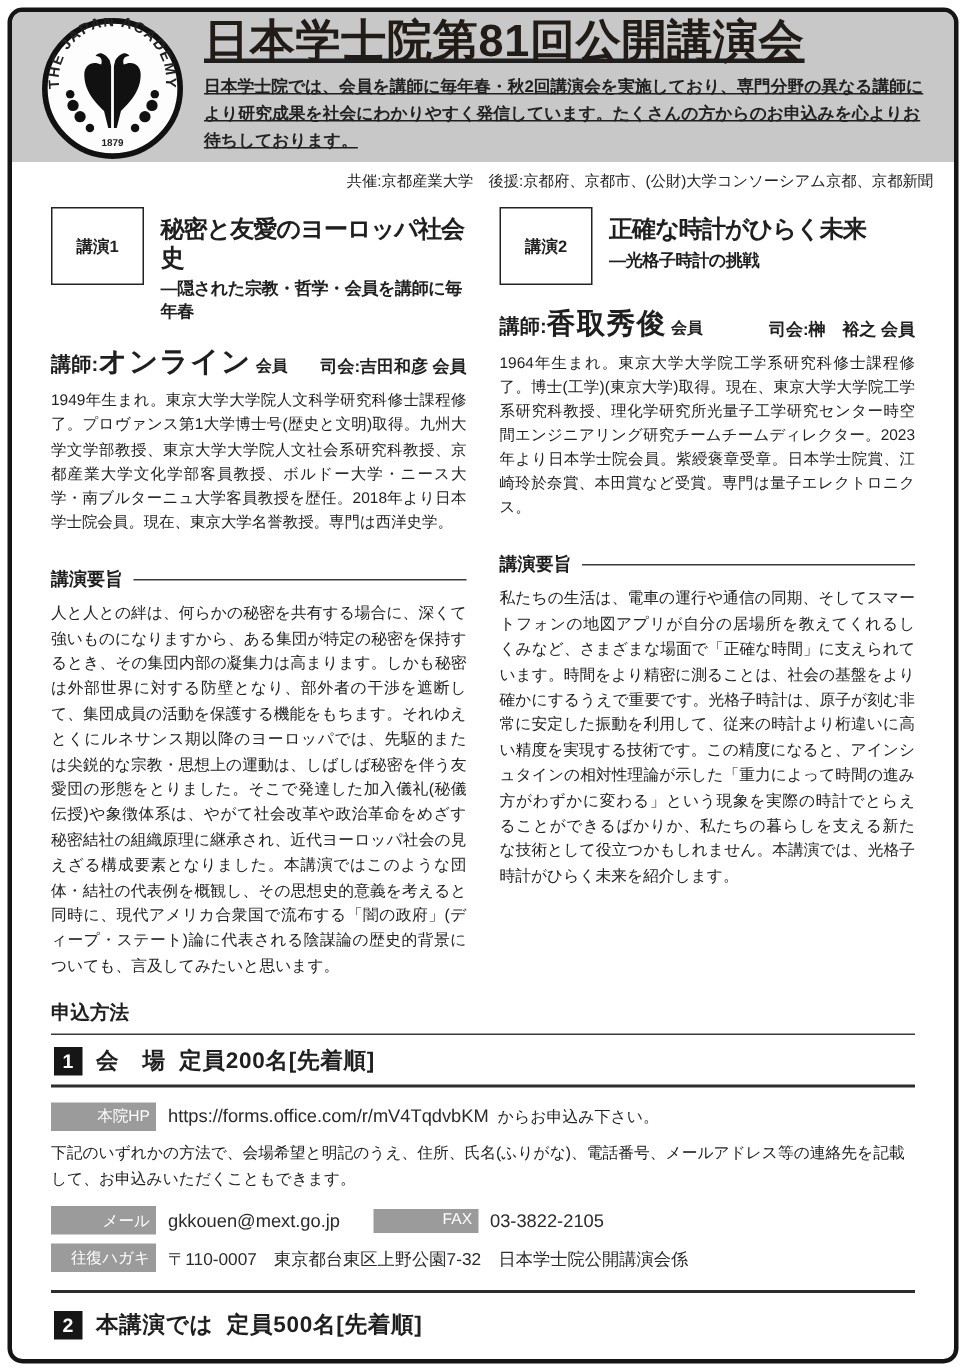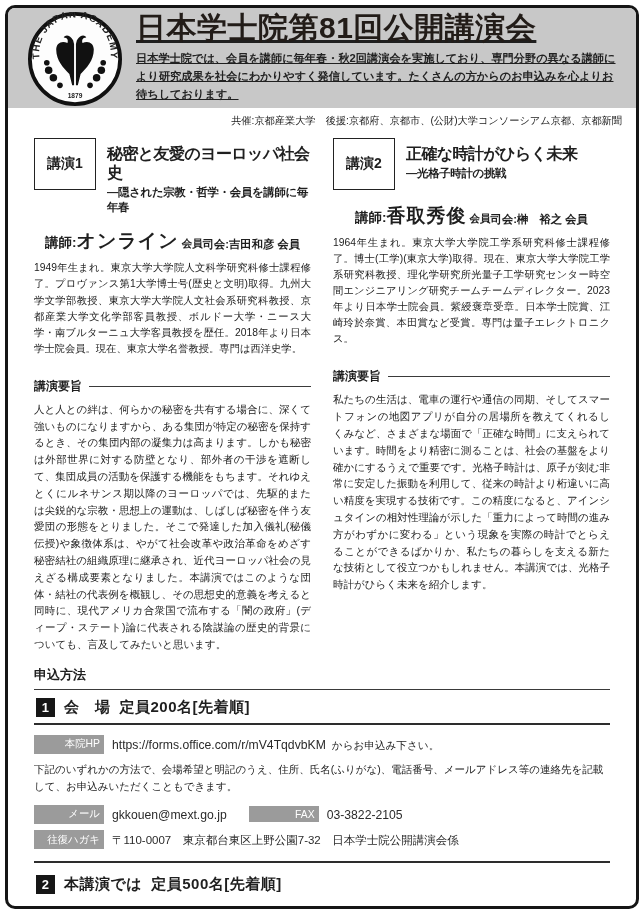--- a/index.html
+++ b/index.html
@@ -16,24 +16,24 @@
   .logo{flex:none;width:94px;height:94px;margin-top:2px;}
   .head-text{margin-left:14px;flex:1;text-decoration:underline;}
   .main-title{font-size:30px;font-weight:bold;color:#221c18;letter-spacing:.5px;line-height:1.05;}
   .head-desc{margin-top:7px;font-size:11.2px;line-height:1.6;color:#222;font-weight:bold;}
   .credits{text-align:right;font-size:10.2px;color:#222;padding:6px 14px 0 0;}
   
   .columns{display:flex;gap:22px;padding:10px 26px 0 26px;}
   .col{flex:1;min-width:0;}
   .lec-head{display:flex;gap:11px;}
   .badge{flex:none;width:60px;height:50px;border:1.5px solid #222;display:flex;align-items:center;justify-content:center;
-    font-size:14px;font-weight:bold;text-align:right;}
+    font-size:11px;font-weight:bold;text-align:right;}
   .lec-title{font-size:16px;font-weight:bold;letter-spacing:-.6px;line-height:1.2;margin-top:6px;}
   .lec-sub{font-size:11.4px;font-weight:bold;margin-top:3px;letter-spacing:-.3px;}
-  .lecturer-row{display:flex;justify-content:center;align-items:flex-end;margin:13px 0 6px 0;}
+  .lecturer-row{display:flex;justify-content:space-between;align-items:flex-end;margin:13px 0 6px 0;}
   .lect-left{font-weight:bold;}
   .lect-prefix{font-size:13.5px;}
   .lect-name{font-size:19px;letter-spacing:1px;}
   .lect-member{font-size:10.5px;margin-left:3px;}
   .moderator{font-size:11.3px;font-weight:bold;padding-bottom:2px;}
   .bio{font-size:10.3px;line-height:1.56;text-align:justify;color:#222;}
   .abs-head{display:flex;align-items:center;gap:7px;margin-top:21px;font-size:12px;font-weight:bold;}
   .abs-head::after{content:"";flex:1;border-top:1.5px solid #3a3a3a;}
   .abstract{margin-top:6px;font-size:10.5px;line-height:1.6;text-align:justify;color:#222;}
   

